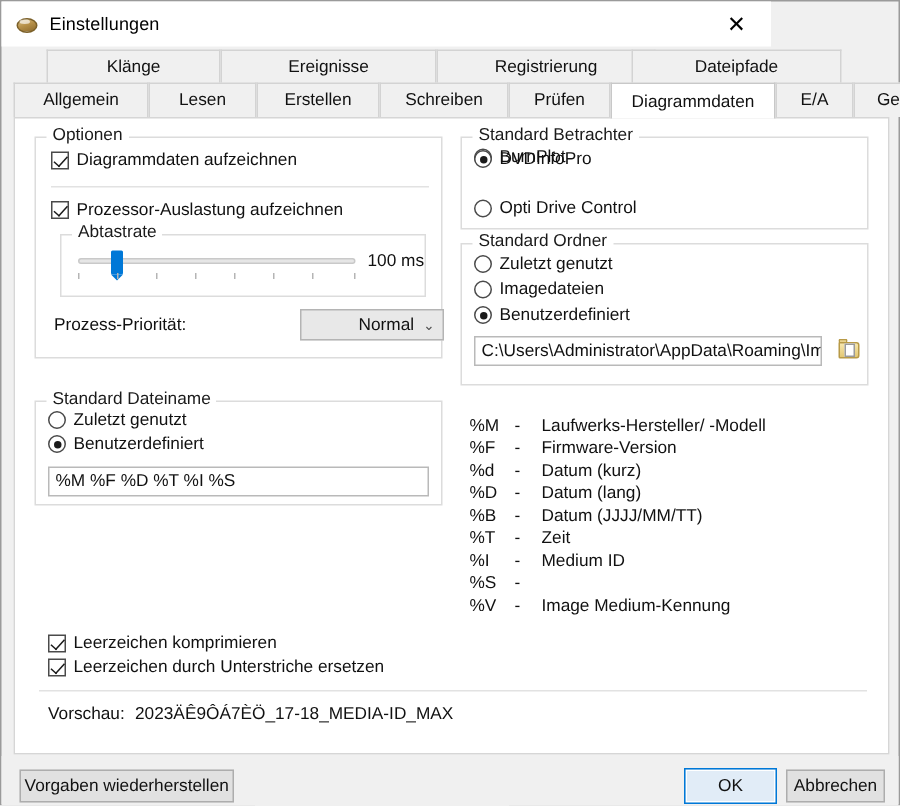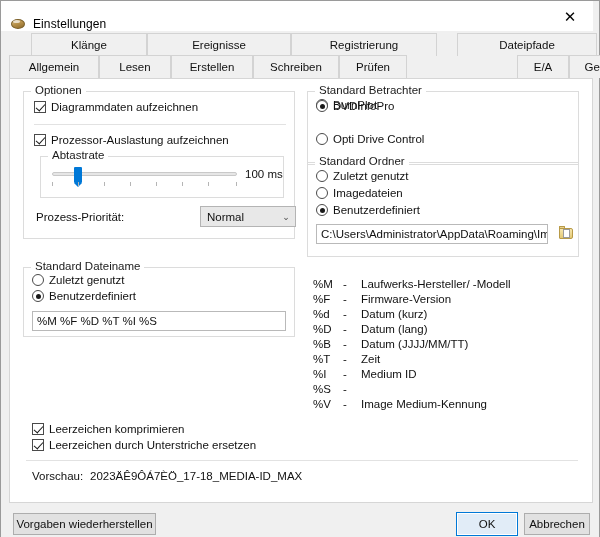--- a/index.html
+++ b/index.html
@@ -17,23 +17,23 @@
   .window {
     position: relative;
     width: 600px; height: 537px;
     background: #f0f0f0;
     border: 1px solid #9a9a9a;
   }
 
   
   .titlebar {
     position: absolute; left: 0; top: 0;
-    width: 592px; height: 30px;
-    background: #ffffff;
-    display: flex; align-items: flex-end;
+    width: 513px; height: 30px;
+    background: #ffffff;
+    display: flex; align-items: center;
   }
   .title-icon {
     margin-left: 9px; margin-right: 7px;
     width: 16px; height: 16px;
     position: relative;
   }
   .title-icon .disc {
     position: absolute; left: 1px; top: 4px;
     width: 14px; height: 10px;
     border-radius: 50%;
@@ -176,21 +176,21 @@
     position: absolute;
     font-size: 11.5px; color: #111;
     white-space: nowrap;
   }
 
   
   .combo {
     position: absolute;
     background: #e8e8e8;
     border: 1px solid #b4b4b4;
-    display: flex; align-items: center;
+    display: flex; align-items: center; padding-left: 32px;
   }
   .combo .cval {
     padding-left: 6px;
     font-size: 11.5px; color: #111;
     flex: 1 1 auto;
     white-space: nowrap;
   }
   .combo .carrow {
     width: 18px; text-align: center;
     font-size: 9px; color: #4d4d4d;
@@ -295,28 +295,29 @@
     </div>
     <div class="title-text">Einstellungen</div>
     <div class="titlebar-close">✕</div>
   </div>
 
   <div class="tabstrip">
     <div class="tabrow row1">
       <div class="tab" style="left:22px;width:116px;">Klänge</div>
       <div class="tab" style="left:138px;width:144px;">Ereignisse</div>
       <div class="tab" style="left:282px;width:146px;text-align:center;">Registrierung</div>
-      <div class="tab" style="left:448px;width:140px;">Dateipfade</div>
+      <div class="tab" style="left:412px;width:140px;">Dateipfade</div>
     </div>
     <div class="tabrow row2">
       <div class="tab" style="left:0px;width:90px;">Allgemein</div>
       <div class="tab" style="left:90px;width:72px;">Lesen</div>
       <div class="tab" style="left:162px;width:82px;">Erstellen</div>
       <div class="tab" style="left:244px;width:86px;">Schreiben</div>
       <div class="tab" style="left:330px;width:68px;">Prüfen</div>
+      <div class="tab active" style="left:398px;width:110px;">Diagrammdaten</div>
       <div class="tab" style="left:508px;width:52px;">E/A</div>
       <div class="tab" style="left:560px;width:60px;">Gerät</div>
     </div>
   </div>
 
   <div class="page">
 
     <div class="group" style="left:13px;top:12px;width:272px;height:148px;">
       <div class="legend">Optionen</div>
 
@@ -350,21 +351,21 @@
         <div class="slider-value" style="left:204px;top:11px;">100 ms</div>
       </div>
 
       <div class="lbl" style="position:absolute;left:12px;top:119px;font-size:11.5px;color:#111;">Prozess-Priorität:</div>
       <div class="combo" style="left:176px;top:114px;width:96px;height:21px;">
         <div class="cval">Normal</div>
         <div class="carrow">⌄</div>
       </div>
     </div>
 
-    <div class="group" style="left:297px;top:12px;width:272px;height:74px;">
+    <div class="group" style="left:297px;top:12px;width:272px;height:62px;">
       <div class="legend">Standard Betrachter</div>
 
       <div class="rad" style="left:8px;top:7px;">
         <div class="circ"></div>
         <div class="lbl">BurnPlot</div>
       </div>
       <div class="rad" style="left:8px;top:8px;">
         <div class="circ sel"></div>
         <div class="lbl">DVDInfoPro</div>
       </div>

